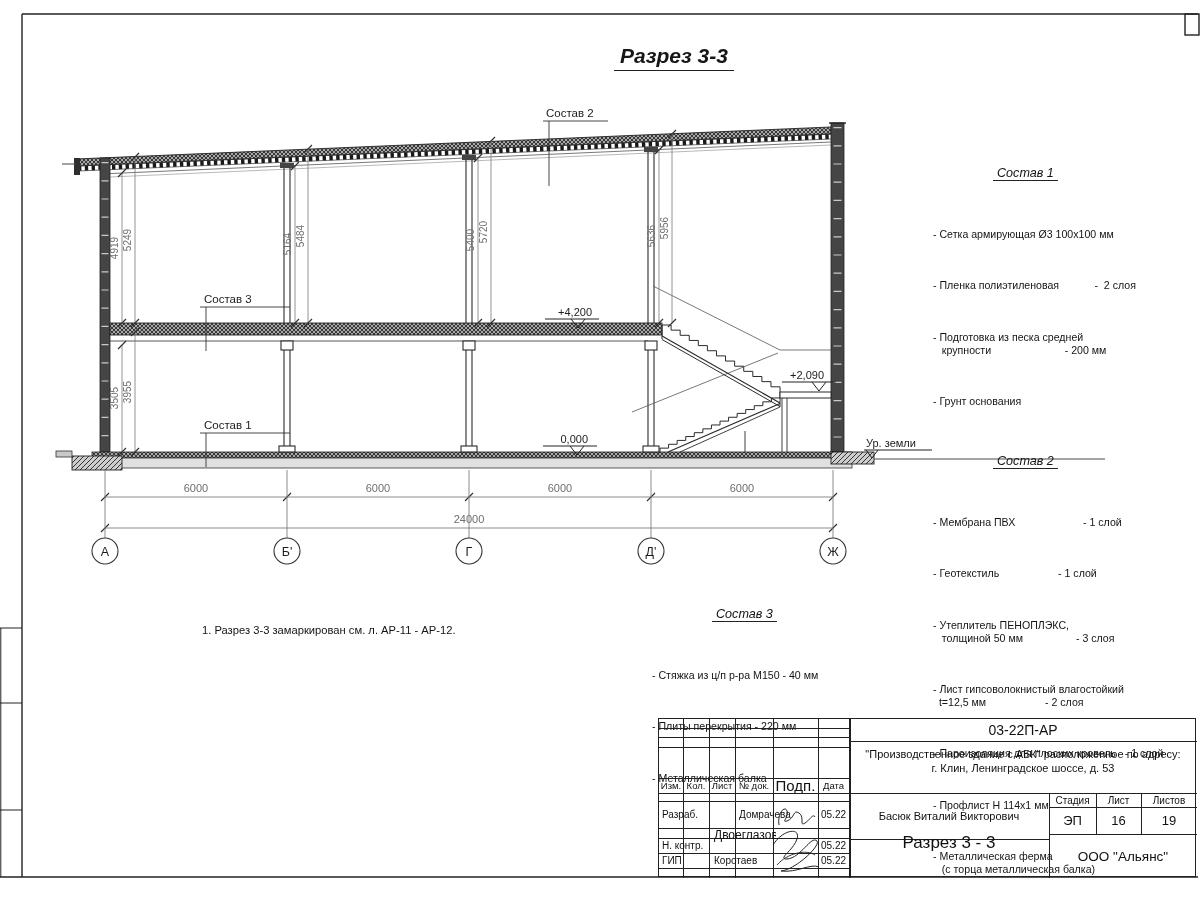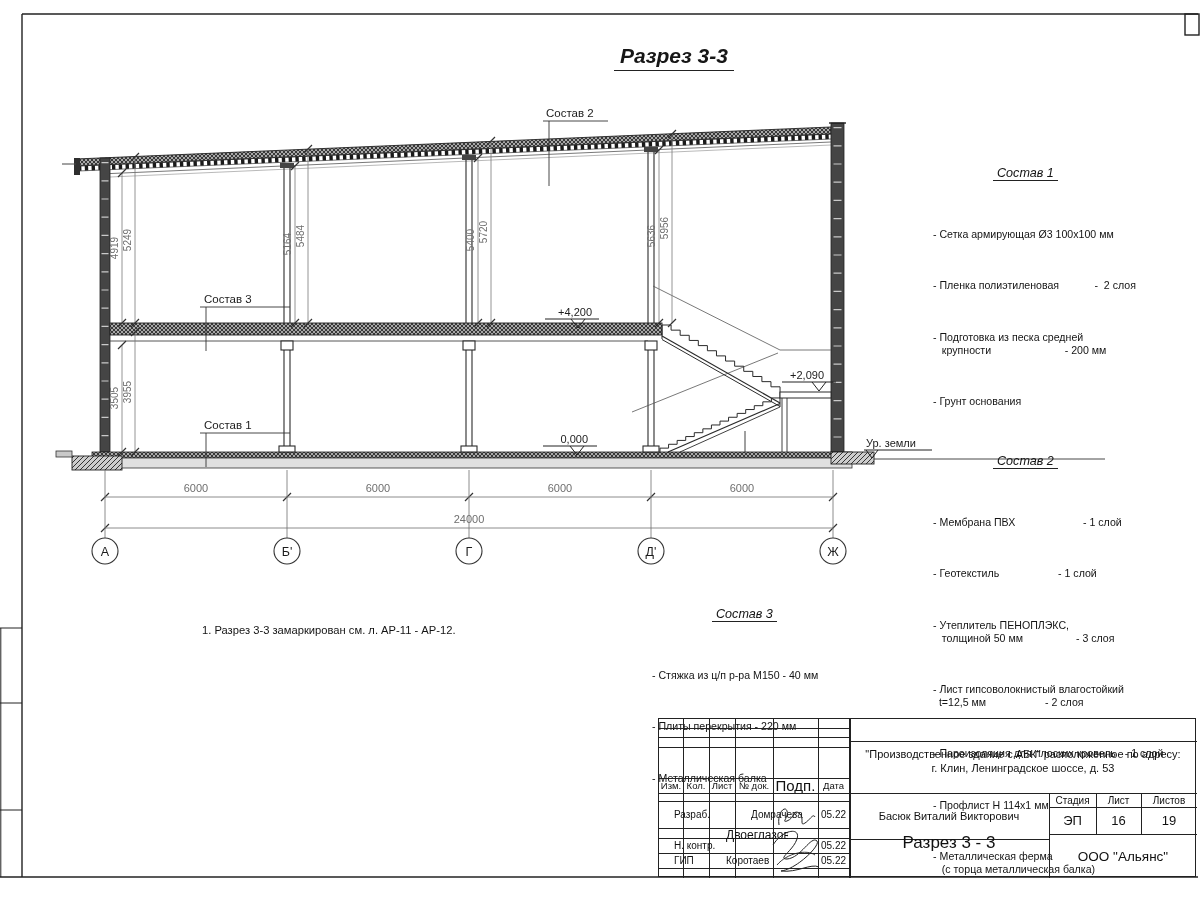--- a/index.html
+++ b/index.html
@@ -17,21 +17,21 @@
         padding:0 4px 1px 4px;margin-bottom:21px;}
   .panel .item{margin-bottom:13px;}
   .note{font-size:11.2px;color:#141414;}
   
   .tb{left:658px;top:718px;width:538px;height:159px;border:1.6px solid #222;box-sizing:border-box;}
   .tb .vl{position:absolute;width:0;border-left:1px solid #222;}
   .tb .vlh{position:absolute;width:0;border-left:2px solid #222;}
   .tb .hl{position:absolute;height:0;border-top:1px solid #222;}
   .tb .cell{position:absolute;display:flex;align-items:center;justify-content:center;
         text-align:center;overflow:hidden;color:#111;}
-  .tb .left{justify-content:flex-start;padding-left:3px;text-align:center;margin-left:12px;}
+  .tb .left{justify-content:flex-start;padding-left:3px;text-align:center;}
 </style>
 </head>
 <body>
 
 <div class="page">
 
 <svg width="1200" height="900" viewBox="0 0 1200 900">
   <defs>
     <pattern id="xh" width="4" height="4" patternUnits="userSpaceOnUse">
       <rect width="4" height="4" fill="#a8a8a8"></rect>
@@ -286,20 +286,21 @@
   <div class="hl" style="left:0;top:82px;width:190px;"></div>
   <div class="hl" style="left:0;top:109px;width:190px;"></div>
   <div class="hl" style="left:0;top:119px;width:190px;"></div>
   <div class="hl" style="left:0;top:134px;width:190px;"></div>
   <div class="hl" style="left:0;top:149px;width:190px;"></div>
   <div class="hl" style="left:190px;top:22px;width:348px;"></div>
   <div class="hl" style="left:390px;top:88px;width:148px;"></div>
   <div class="hl" style="left:390px;top:115px;width:148px;"></div>
   <div class="hl" style="left:190px;top:120px;width:200px;"></div>
 
+  <div class="cell" style="left:190px;top:0;width:348px;height:22px;font-size:14px;">03-22П-АР</div>
   <div class="cell" style="left:192px;top:24px;width:344px;height:48px;font-size:11px;line-height:14px;display:block;padding-top:4px;">
     <div>"Производственное здание с АБК" расположенное по адресу:</div>
     <div>г. Клин, Ленинградское шоссе, д. 53</div>
   </div>
 
   <div class="cell" style="left:0;top:59px;width:24px;height:15px;font-size:9.5px;">Изм.</div>
   <div class="cell" style="left:24px;top:59px;width:26px;height:15px;font-size:9.5px;">Кол.</div>
   <div class="cell" style="left:50px;top:59px;width:26px;height:15px;font-size:9.5px;">Лист</div>
   <div class="cell" style="left:76px;top:59px;width:38px;height:15px;font-size:9.5px;">№ док.</div>
   <div class="cell" style="left:114px;top:59px;width:45px;height:15px;font-size:15px;">Подп.</div>

